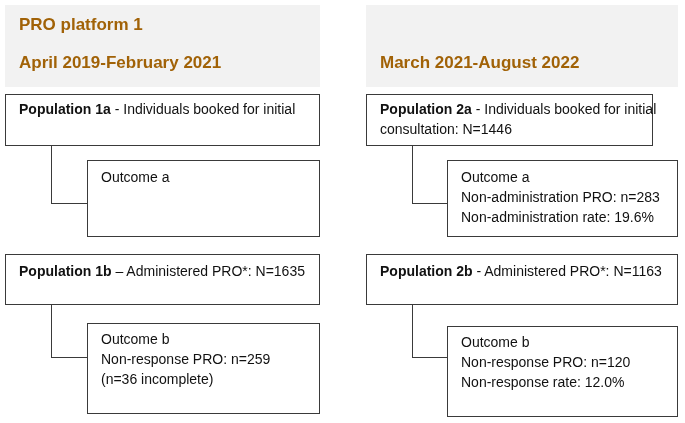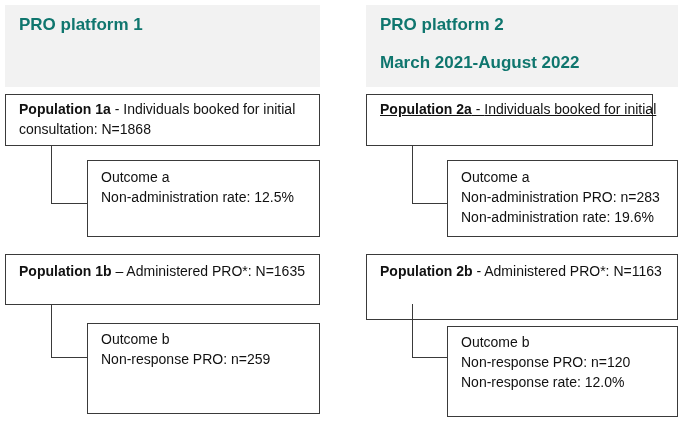--- a/index.html
+++ b/index.html
@@ -1,84 +1,84 @@
 <!DOCTYPE html>
 <html><head>
 <meta charset="utf-8">
 <style>
   html, body { margin:0; padding:0; background:#ffffff; }
   body { width:685px; height:423px; position:relative; overflow:hidden;
          font-family:"Liberation Sans", "DejaVu Sans", sans-serif; color:#111; }
   .hdr { position:absolute; background:#f2f2f2; }
-  .hdr .t { position:absolute; left:14px; font-weight:bold; font-size:17px; color:#0f766e; white-space:nowrap; }
+  .hdr .t { position:absolute; left:14px; font-weight:bold; font-size:17px; color:#a16207; white-space:nowrap; }
   .box { position:absolute; border:1.3px solid #3a3a3a; background:#fff; box-sizing:border-box;
          font-size:14px; line-height:20px; }
   .box .b { font-weight:bold; }
   .line { position:absolute; background:#3a3a3a; }
   .vl { width:1.3px; }
   .hl { height:1.3px; }
   .txt { display:block; white-space:nowrap; }
 </style>
 </head>
 <body>
 
 <div class="hdr" style="left:5px; top:5px; width:315px; height:82px;">
   <span class="t" style="top:10px;">PRO platform 1</span>
+  <span class="t" style="top:48px;">April 2019-February 2021</span>
 </div>
 
 <div class="box" style="left:5px; top:94px; width:315px; height:52px; padding:4px 0 0 13px;">
   <span class="txt">
     <span class="b">Population 1a</span><span> - </span><span>Individuals booked for initial</span>
   </span>
-  <span class="txt">consultation: N=1868</span>
 </div>
 
 <div class="line vl" style="left:51px; top:145px; height:59px;"></div>
 <div class="line hl" style="left:51px; top:203px; width:37px;"></div>
 
 <div class="box" style="left:87px; top:160px; width:233px; height:77px; padding:6px 0 0 13px;">
   <span class="txt">Outcome a</span>
-  <span class="txt">Non-administration rate: 12.5%</span>
 </div>
 
 <div class="box" style="left:5px; top:254px; width:315px; height:51px; padding:6px 0 0 13px;">
   <span class="txt">
     <span class="b">Population 1b</span><span> – </span><span>Administered PRO*: N=1635</span>
   </span>
 </div>
 
 <div class="line vl" style="left:51px; top:304px; height:54px;"></div>
 <div class="line hl" style="left:51px; top:357px; width:37px;"></div>
 
 <div class="box" style="left:87px; top:323px; width:233px; height:91px; padding:5px 0 0 13px;">
   <span class="txt">Outcome b</span>
   <span class="txt">Non-response PRO: n=259</span>
+  <span class="txt">(n=36 incomplete)</span>
 </div>
 
 <div class="hdr" style="left:366px; top:5px; width:312px; height:82px;">
-  <span class="t" style="top:10px;">PRO platform 2</span>
   <span class="t" style="top:48px;text-align:right;">March 2021-August 2022</span>
 </div>
 
-<div class="box" style="left:366px; top:94px; width:287px; height:52px; padding:4px 0 0 13px;text-decoration:underline;">
+<div class="box" style="left:366px; top:94px; width:287px; height:52px; padding:4px 0 0 13px;">
   <span class="txt">
     <span class="b">Population 2a</span><span> - </span><span>Individuals booked for initial</span>
   </span>
+  <span class="txt">consultation: N=1446</span>
 </div>
 
 <div class="line vl" style="left:412px; top:145px; height:59px;"></div>
 <div class="line hl" style="left:412px; top:203px; width:36px;"></div>
 
 <div class="box" style="left:447px; top:160px; width:231px; height:77px; padding:6px 0 0 13px;">
   <span class="txt">Outcome a</span>
   <span class="txt">Non-administration PRO: n=283</span>
   <span class="txt">Non-administration rate: 19.6%</span>
 </div>
 
-<div class="box" style="left:366px; top:254px; width:312px; height:66px; padding:6px 0 0 13px;">
+<div class="box" style="left:366px; top:254px; width:312px; height:51px; padding:6px 0 0 13px;">
   <span class="txt">
     <span class="b">Population 2b</span><span> - </span><span>Administered PRO*: N=1163</span>
   </span>
 </div>
 
 <div class="line vl" style="left:412px; top:304px; height:54px;"></div>
 <div class="line hl" style="left:412px; top:357px; width:36px;"></div>
 
 <div class="box" style="left:447px; top:326px; width:231px; height:91px; padding:5px 0 0 13px;">
   <span class="txt">Outcome b</span>

